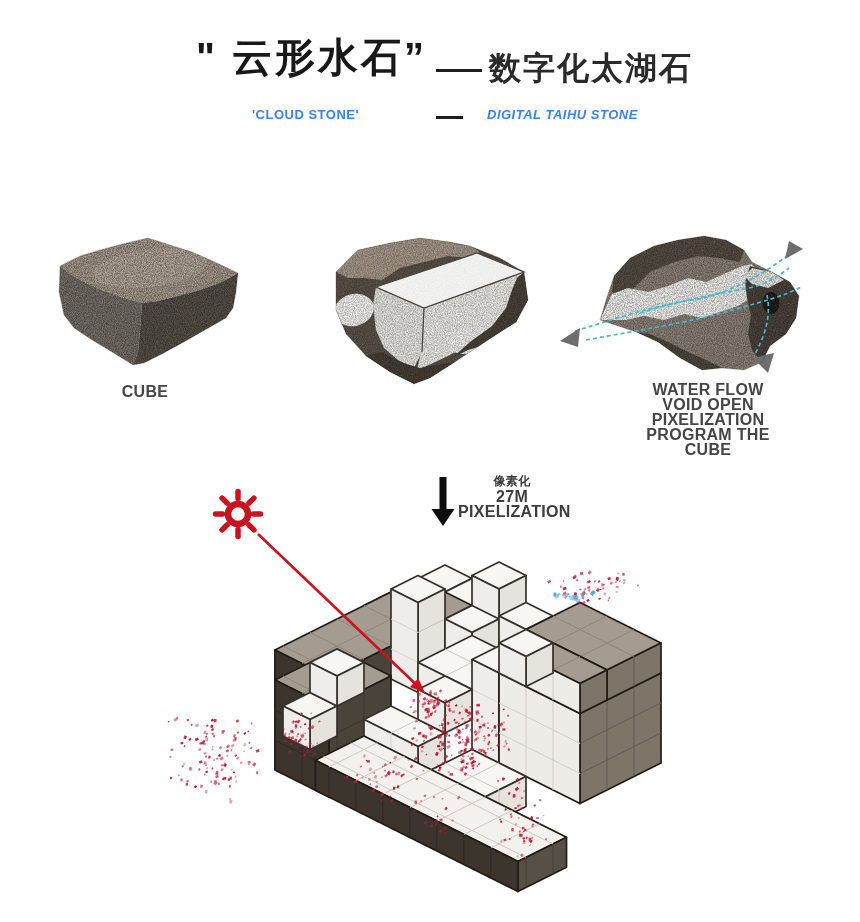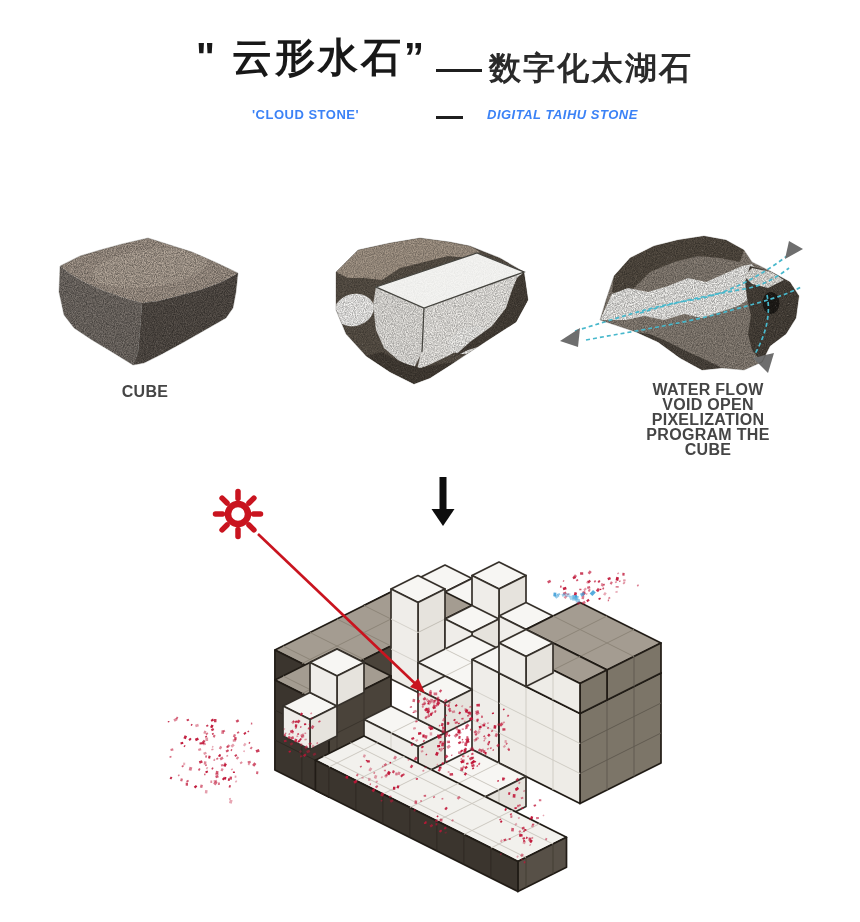--- a/index.html
+++ b/index.html
@@ -917,14 +917,19 @@
 
 
   <div class="label" style="left:632px;top:382px;width:152px;">
     <span class="ln">WATER FLOW</span>
     <span class="ln">VOID OPEN</span>
     <span class="ln">PIXELIZATION</span>
     <span class="ln">PROGRAM THE</span>
     <span class="ln">CUBE</span>
   </div>
 
+  <div class="label" style="left:458px;top:474px;width:108px;color:#3d3d3d;">
+    <span class="ln zh">像素化</span>
+    <span class="ln">27M</span>
+    <span class="ln">PIXELIZATION</span>
+  </div>
 
 </div>
 
 </body></html>

